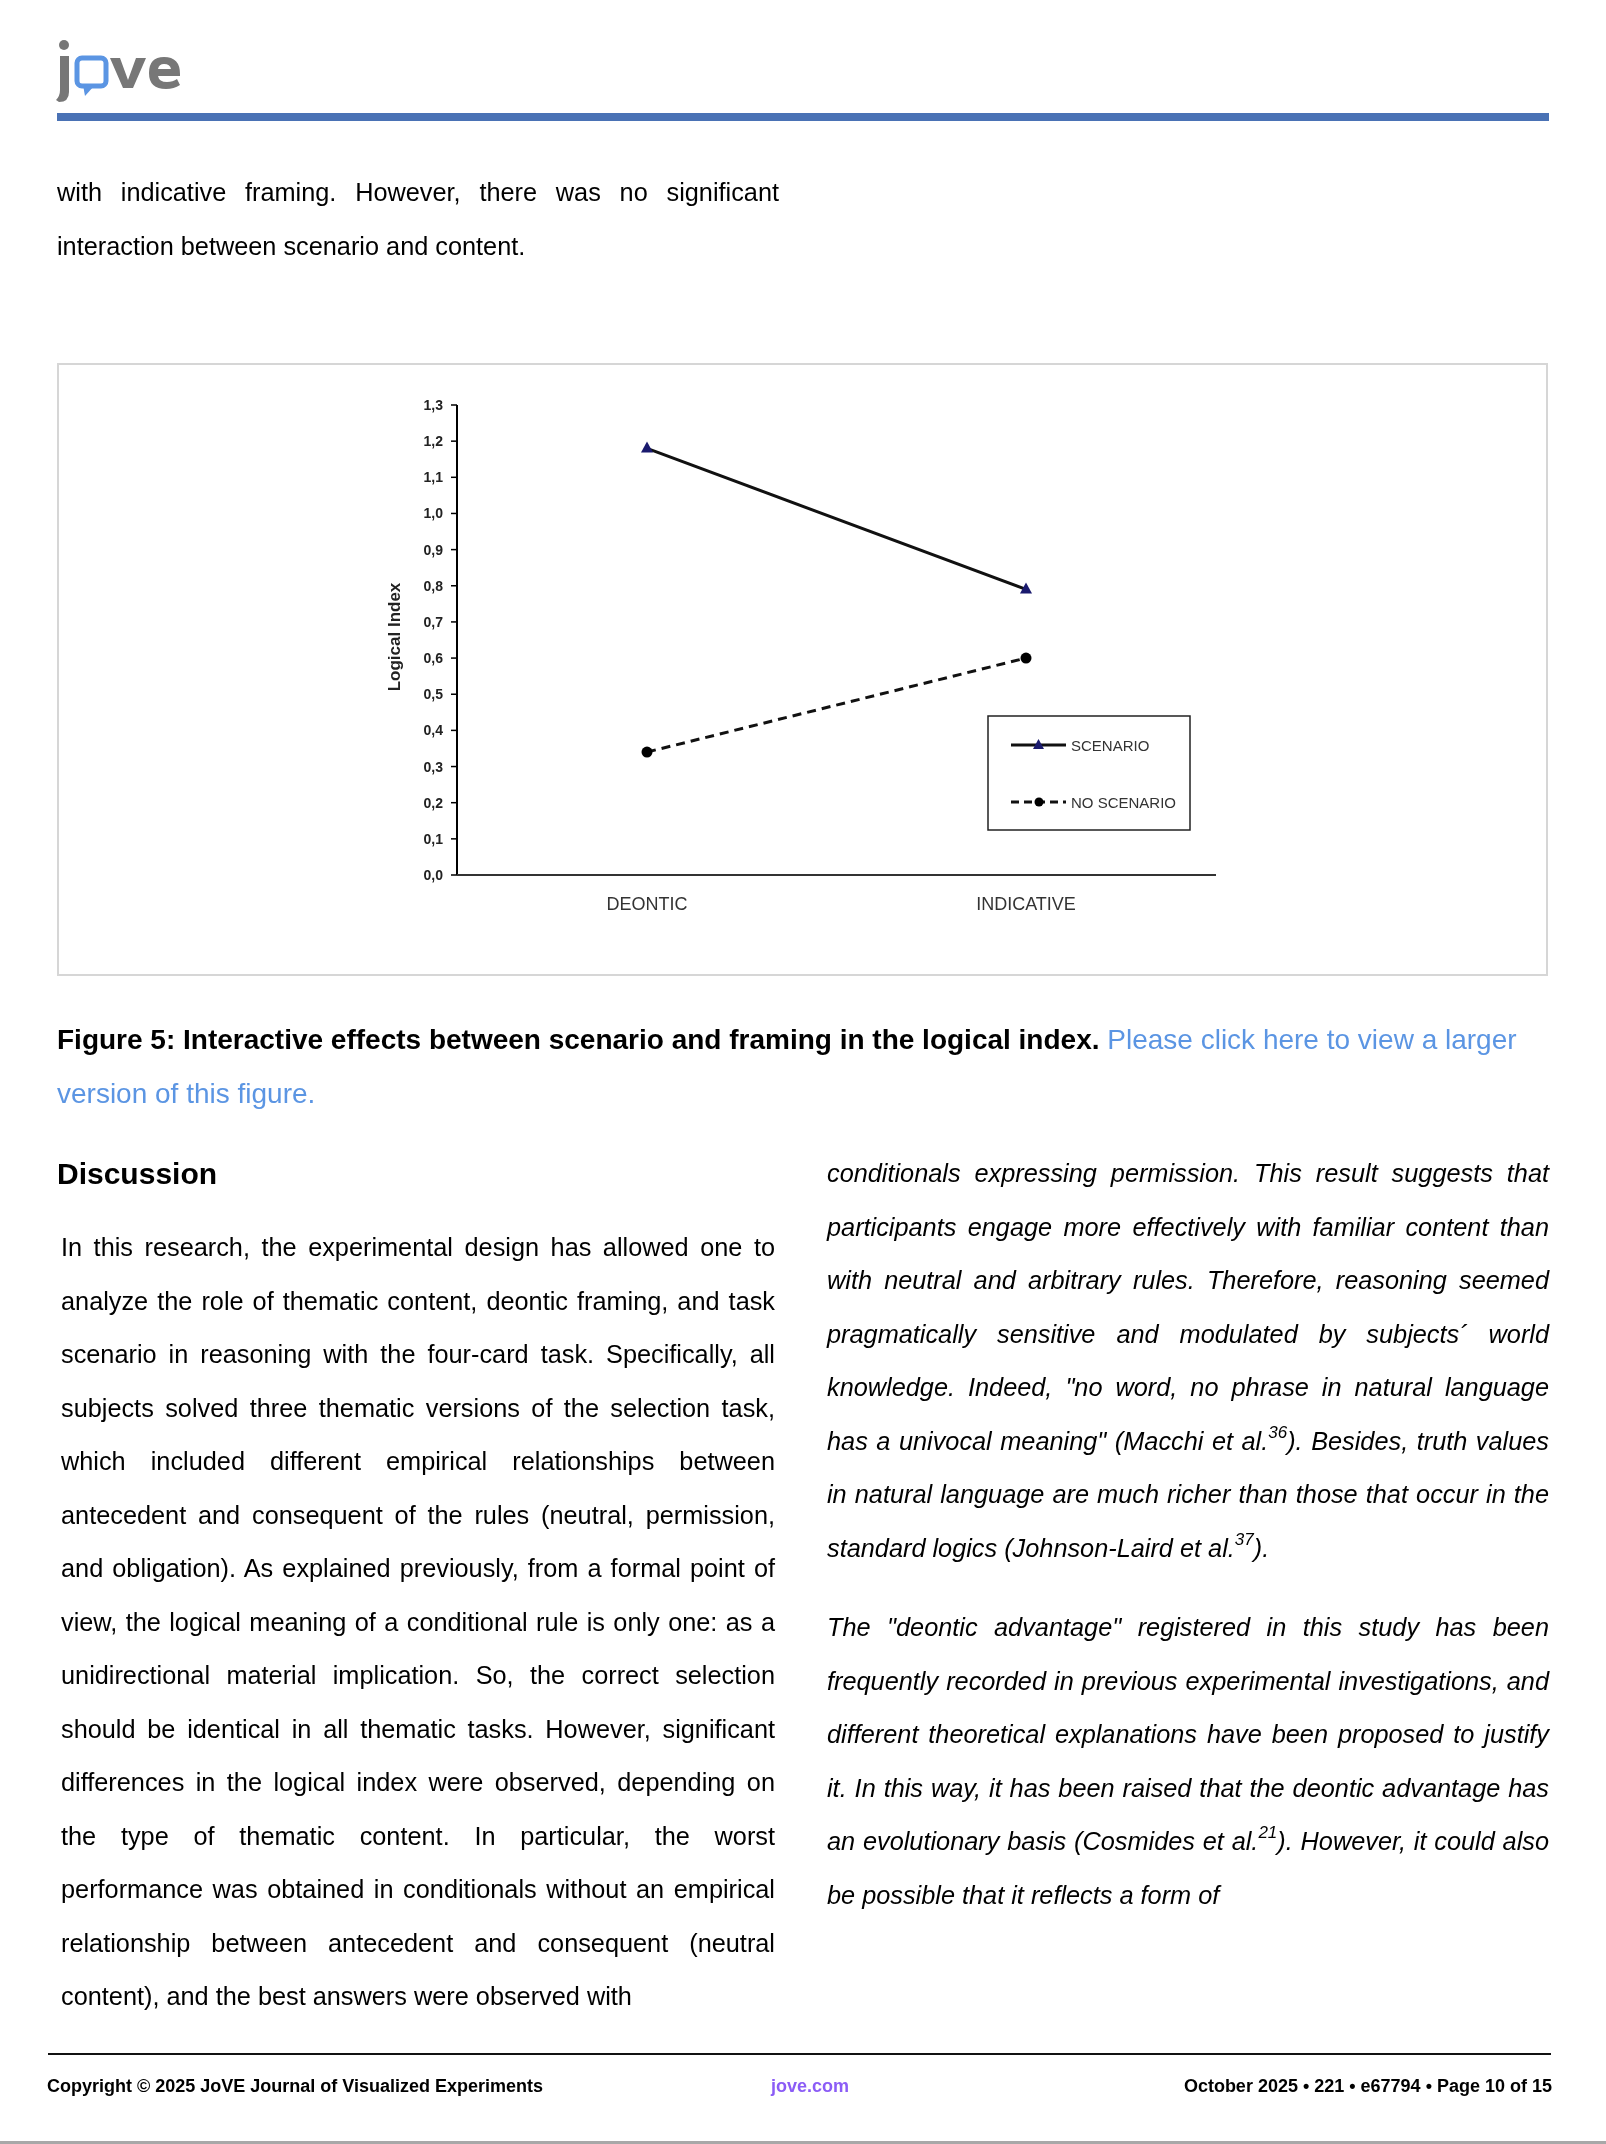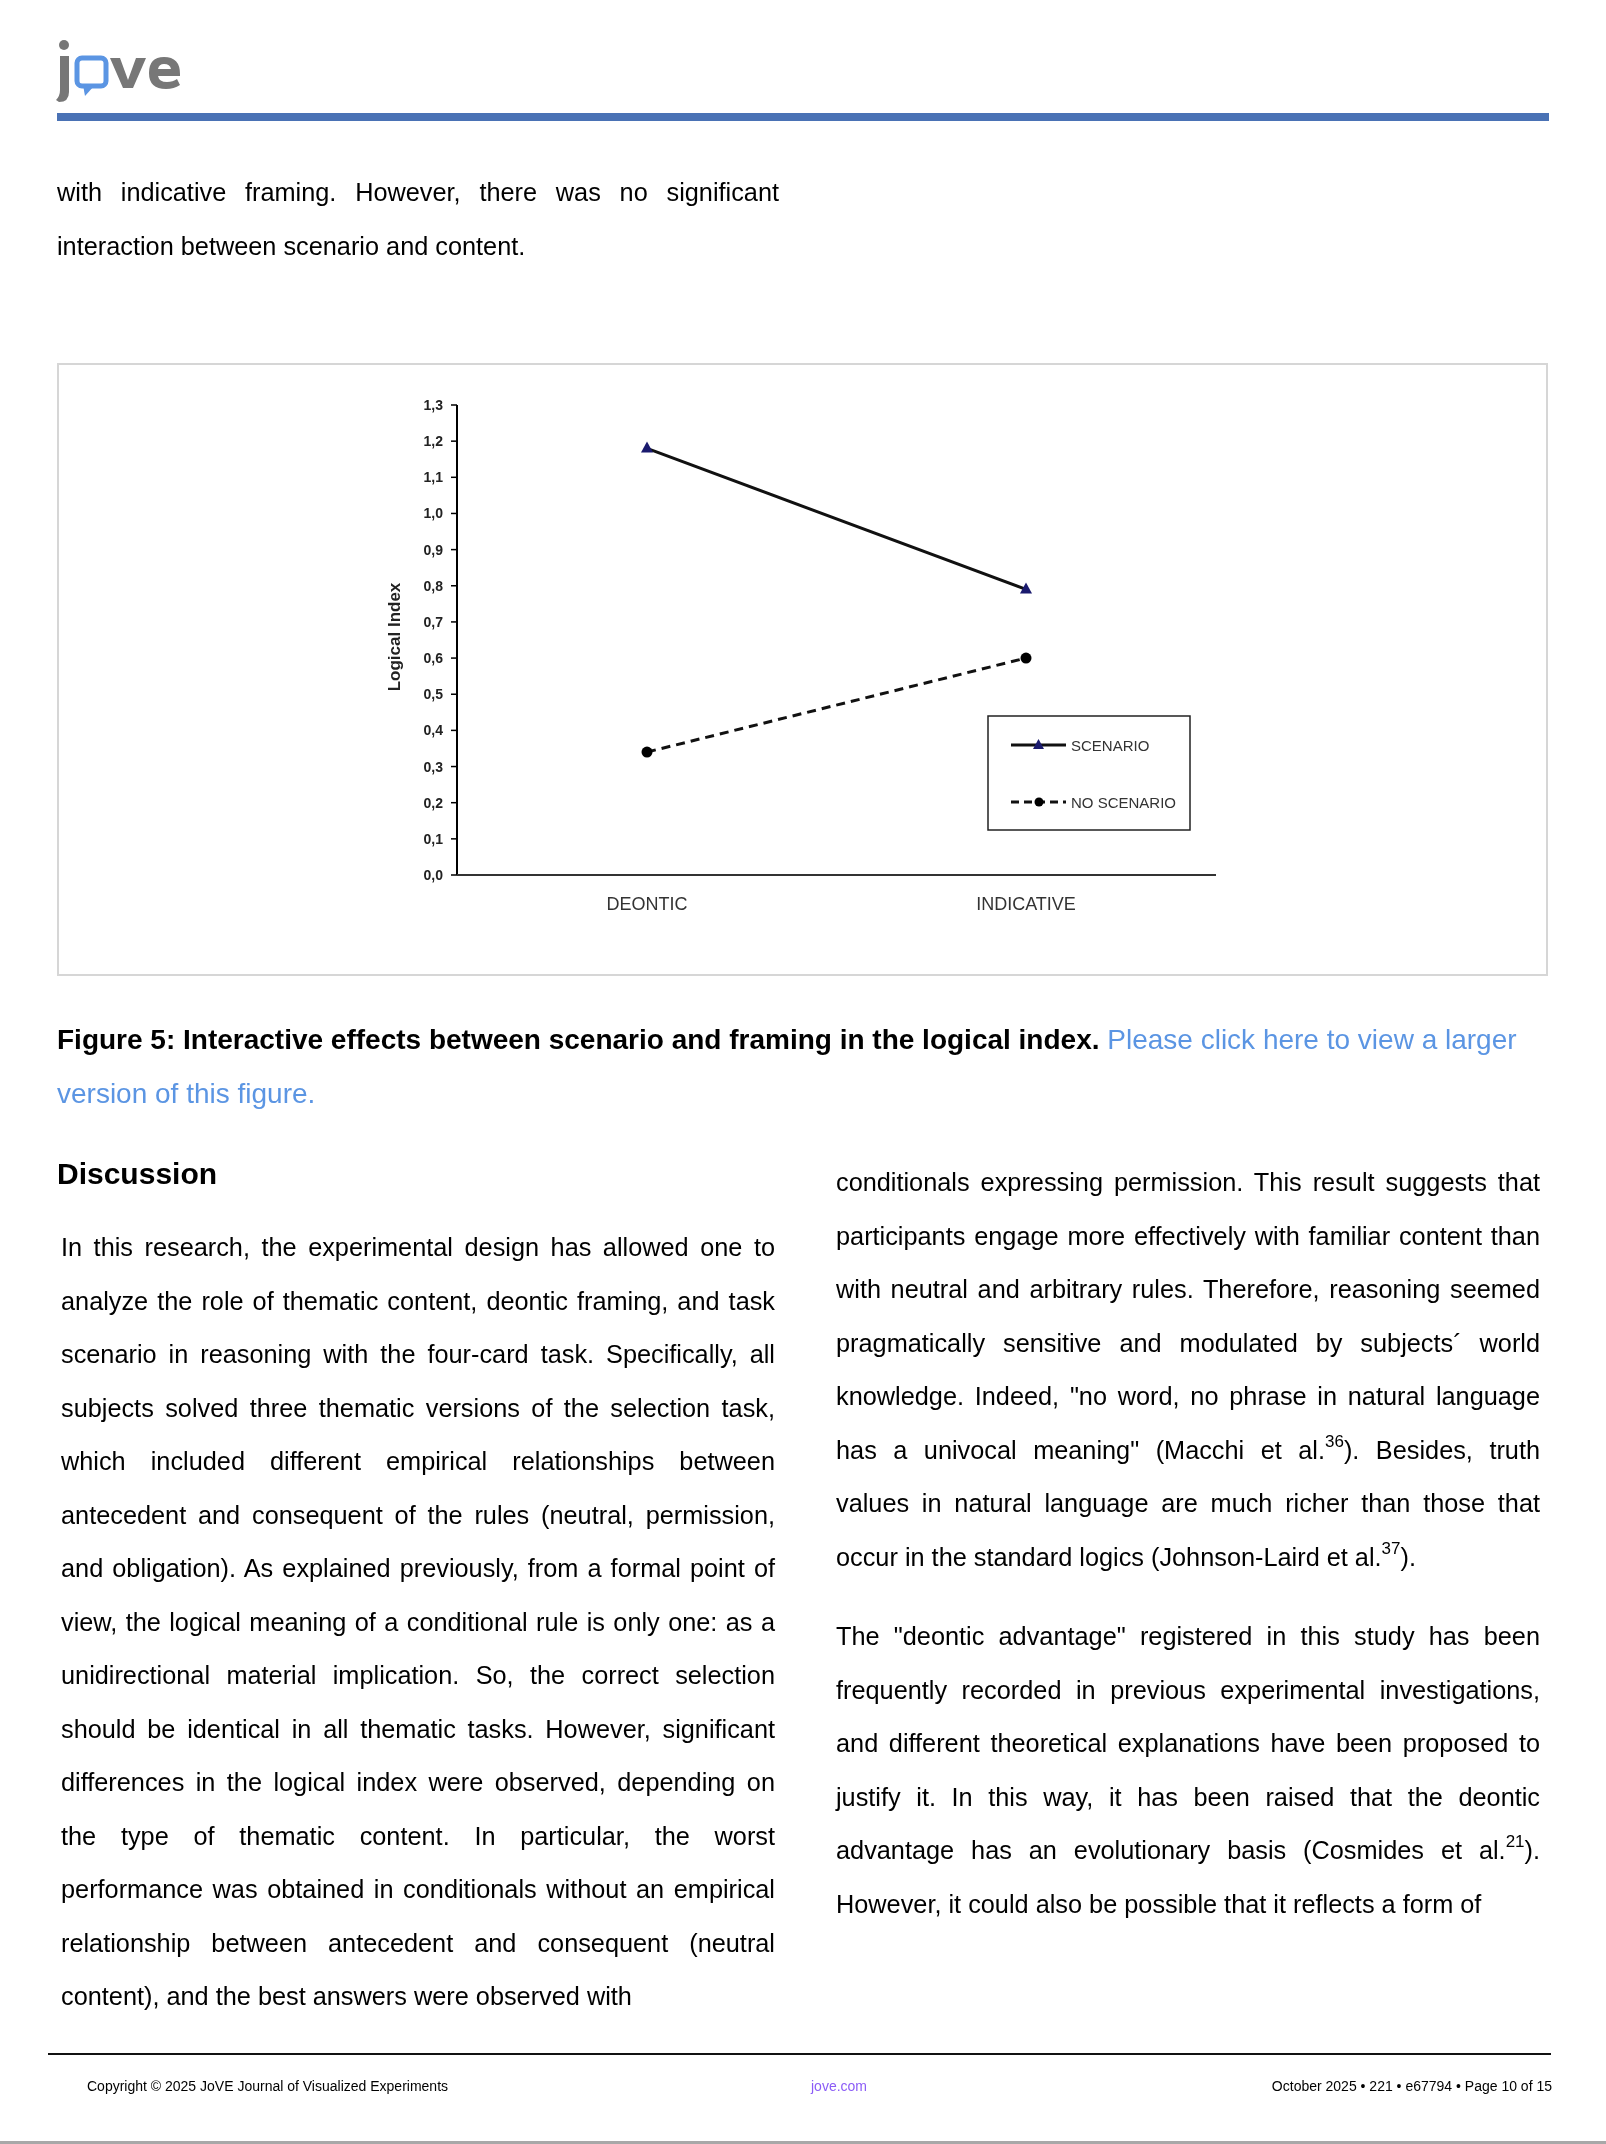--- a/index.html
+++ b/index.html
@@ -38,29 +38,29 @@
   .section-title {
     position: absolute; left: 57px; top: 1152px;
     font-size: 30px; font-weight: bold; color: #000000; line-height: 44px;
   }
   .col-left {
     position: absolute; left: 57px; top: 1217px; width: 722px;
   }
   .col-right {
     position: absolute; left: 827px; top: 1147px; width: 722px;
   }
-  .col-right p { margin: 9px; }
+  .col-right p { margin: 0; font-style: italic; }
   .col-right p + p { margin-top: 26px; }
   .col-left p { margin: 4px; }
   sup { font-size: 17px; line-height: 0; vertical-align: 0.7em; }
   .footer-rule {
     position: absolute; left: 48px; top: 2053px; width: 1503px; height: 2px; background: #111;
   }
   .footer {
-    position: absolute; top: 2076px; font-size: 14px; font-weight: normal; line-height: 20px; margin-left: 40px;
+    position: absolute; top: 2076px; font-size: 18px; font-weight: bold; line-height: 20px;
   }
   .footer-left { left: 47px; }
   .footer-center { left: 771px; color: #8b5cf6; cursor: pointer; }
   .footer-right { right: 54px; }
   .bottom-bar {
     position: absolute; left: 0; top: 2141px; width: 1606px; height: 3px; background: #a8a8a8;
   }
 </style>
 </head>
 <body>

